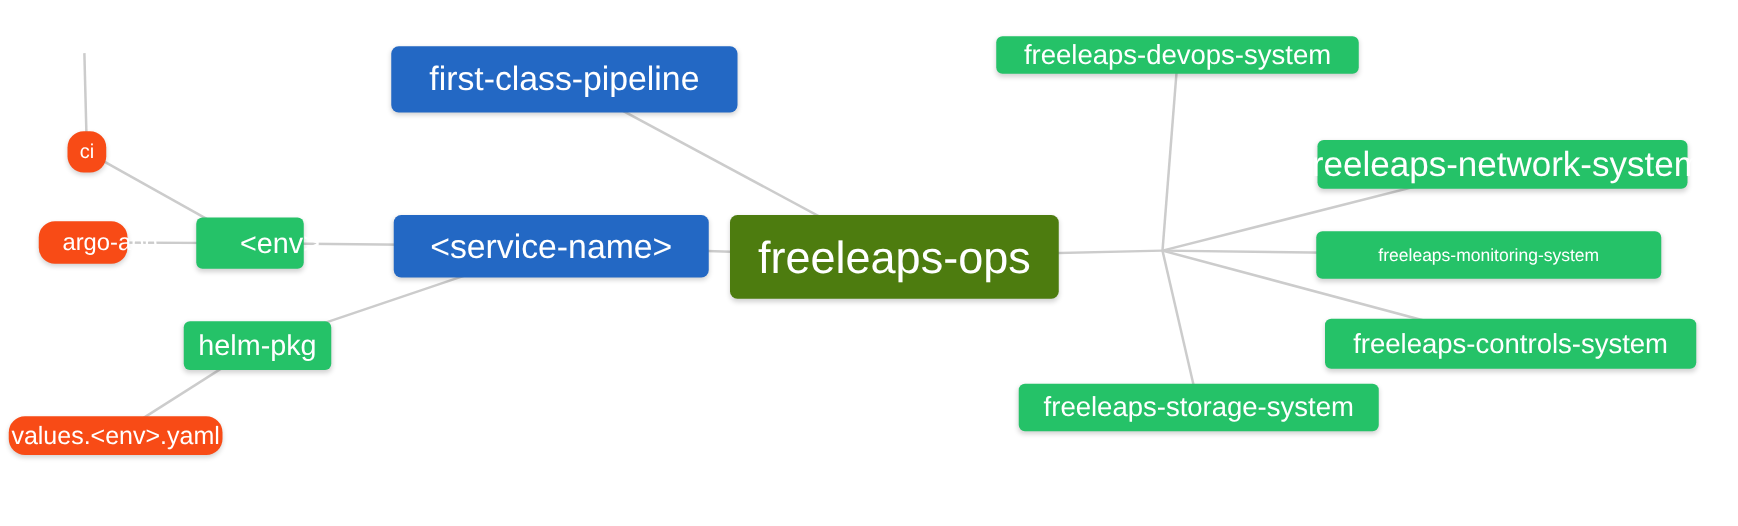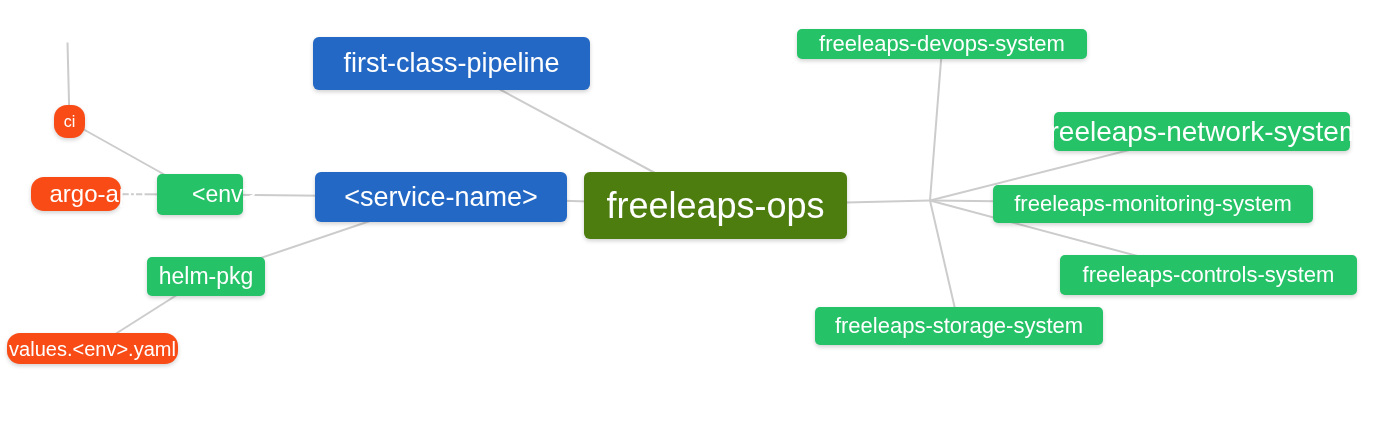--- a/index.html
+++ b/index.html
@@ -42,31 +42,31 @@
   
   .c-root    { background: #4d7c0f; border-radius: 6px; }
   .c-primary { background: #2368c4; border-radius: 6px; }
   .c-success { background: #25c268; }
   .c-danger  { background: #f84b16; border-radius: 13px; }
   .c-warning { background: #f8a41f; }
 
   
   .n-jenkinsfile { left: 20px;   top: 27px;  width: 95px;  height: 31px;  font-size: 15px; }
   .n-ci          { left: 54px;   top: 105px; width: 31px;  height: 33px;  font-size: 16px; }
-  .n-argo-app    { left: 31px;   top: 177px; width: 90px;  height: 34px;  font-size: 24px; padding-left: 43px; }
+  .n-argo-app    { left: 31px;   top: 177px; width: 71px;  height: 34px;  font-size: 19px; padding-left: 43px; }
   .n-env         { left: 157px;  top: 174px; width: 86px;  height: 41px;  font-size: 23px; padding-left: 48px; }
   .n-helm-pkg    { left: 147px;  top: 257px; width: 118px; height: 39px;  font-size: 23px; }
   .n-values      { left: 7px;    top: 333px; width: 171px; height: 31px;  font-size: 20px; }
   .n-fcp         { left: 313px;  top: 37px;  width: 277px; height: 53px;  font-size: 27px; }
   .n-service     { left: 315px;  top: 172px; width: 252px; height: 50px;  font-size: 27px; }
   .n-ops         { left: 584px;  top: 172px; width: 263px; height: 67px;  font-size: 36px; }
   .n-manifests   { left: 852px;  top: 174px; width: 156px; height: 53px;  font-size: 27px; }
   .n-devops      { left: 797px;  top: 29px;  width: 290px; height: 30px;  font-size: 22px; }
   .n-network     { left: 1054px; top: 112px; width: 296px; height: 39px;  font-size: 28px; }
-  .n-monitoring  { left: 993px; top: 185px; width: 320px; height: 38px;  font-size: 22px; }
+  .n-monitoring  { left: 1053px; top: 185px; width: 276px; height: 38px;  font-size: 14px; }
   .n-controls    { left: 1060px; top: 255px; width: 297px; height: 40px;  font-size: 22px; }
   .n-storage     { left: 815px;  top: 307px; width: 288px; height: 38px;  font-size: 22px; }
 </style>
 </head>
 <body>
 
 <div class="canvas">
 
   <svg class="edges" width="1390" height="421" viewBox="0 0 1390 421">
     <line x1="67.5" y1="42.5" x2="69.5" y2="121.5"></line>

